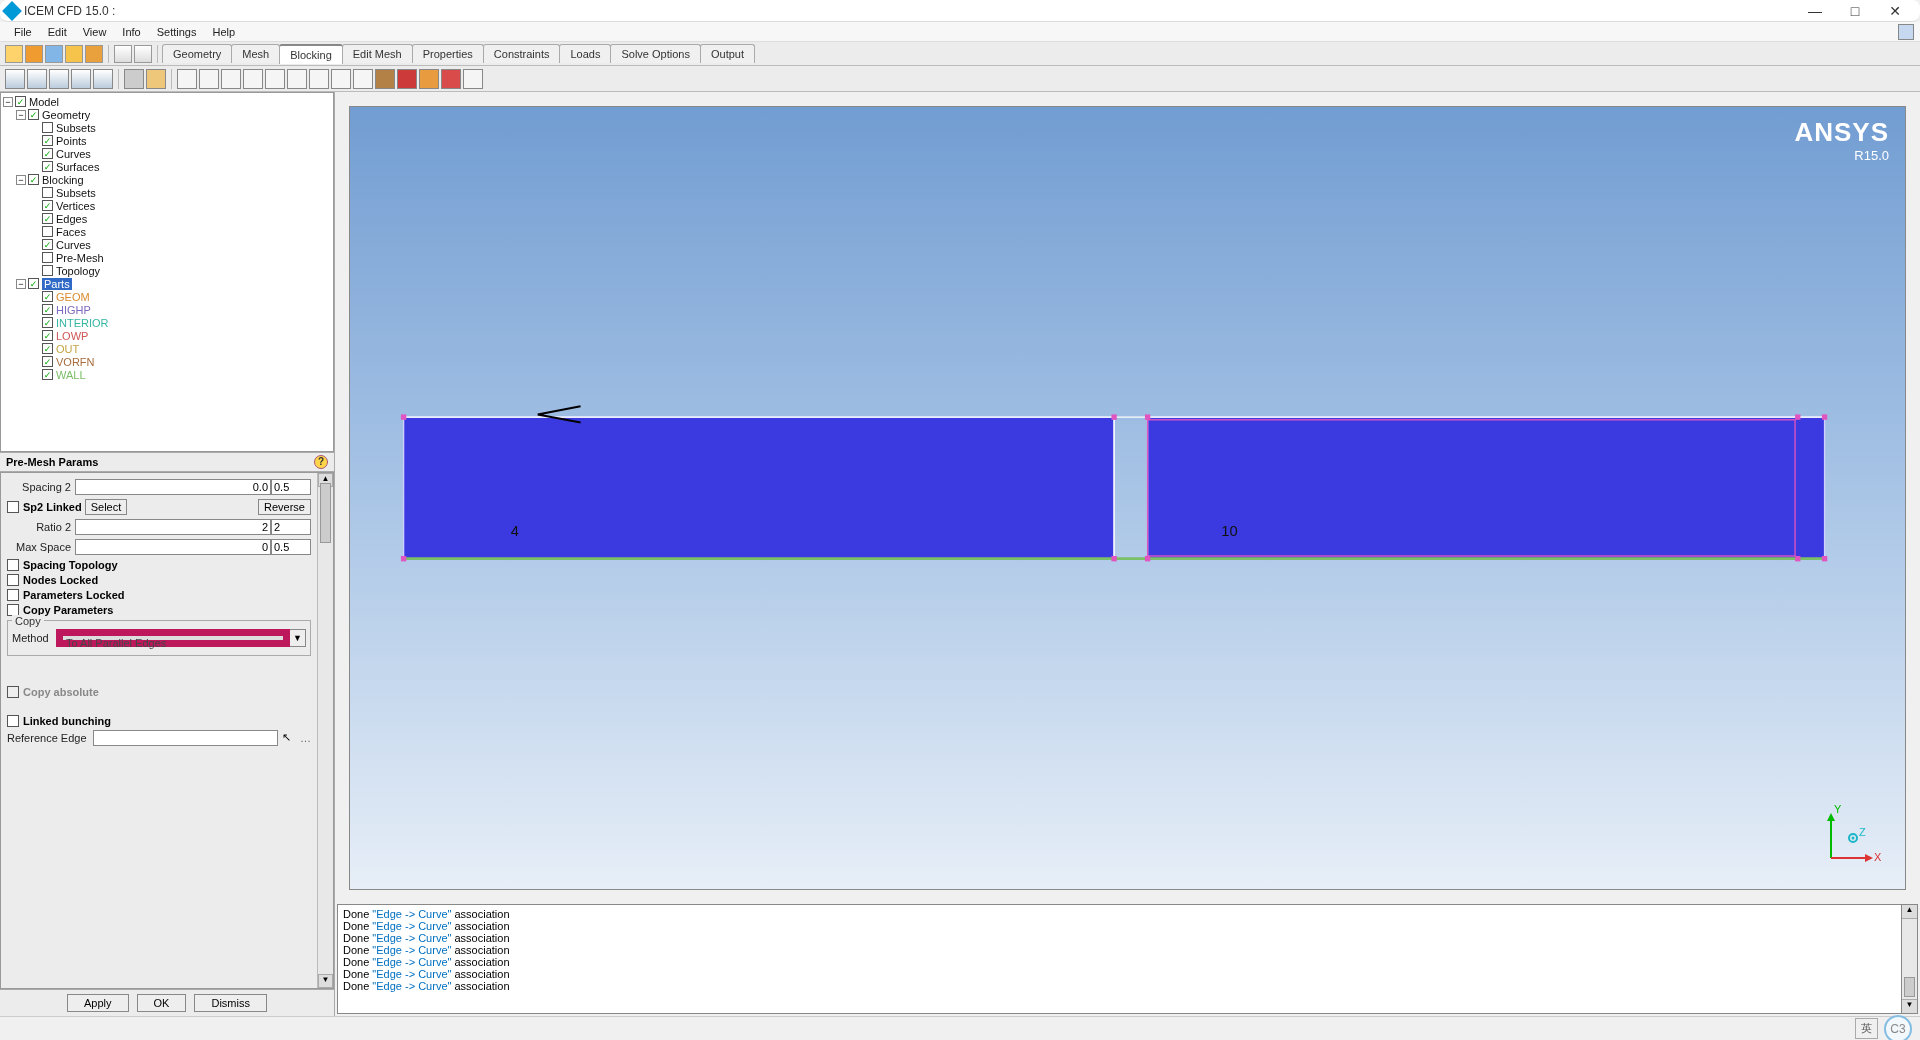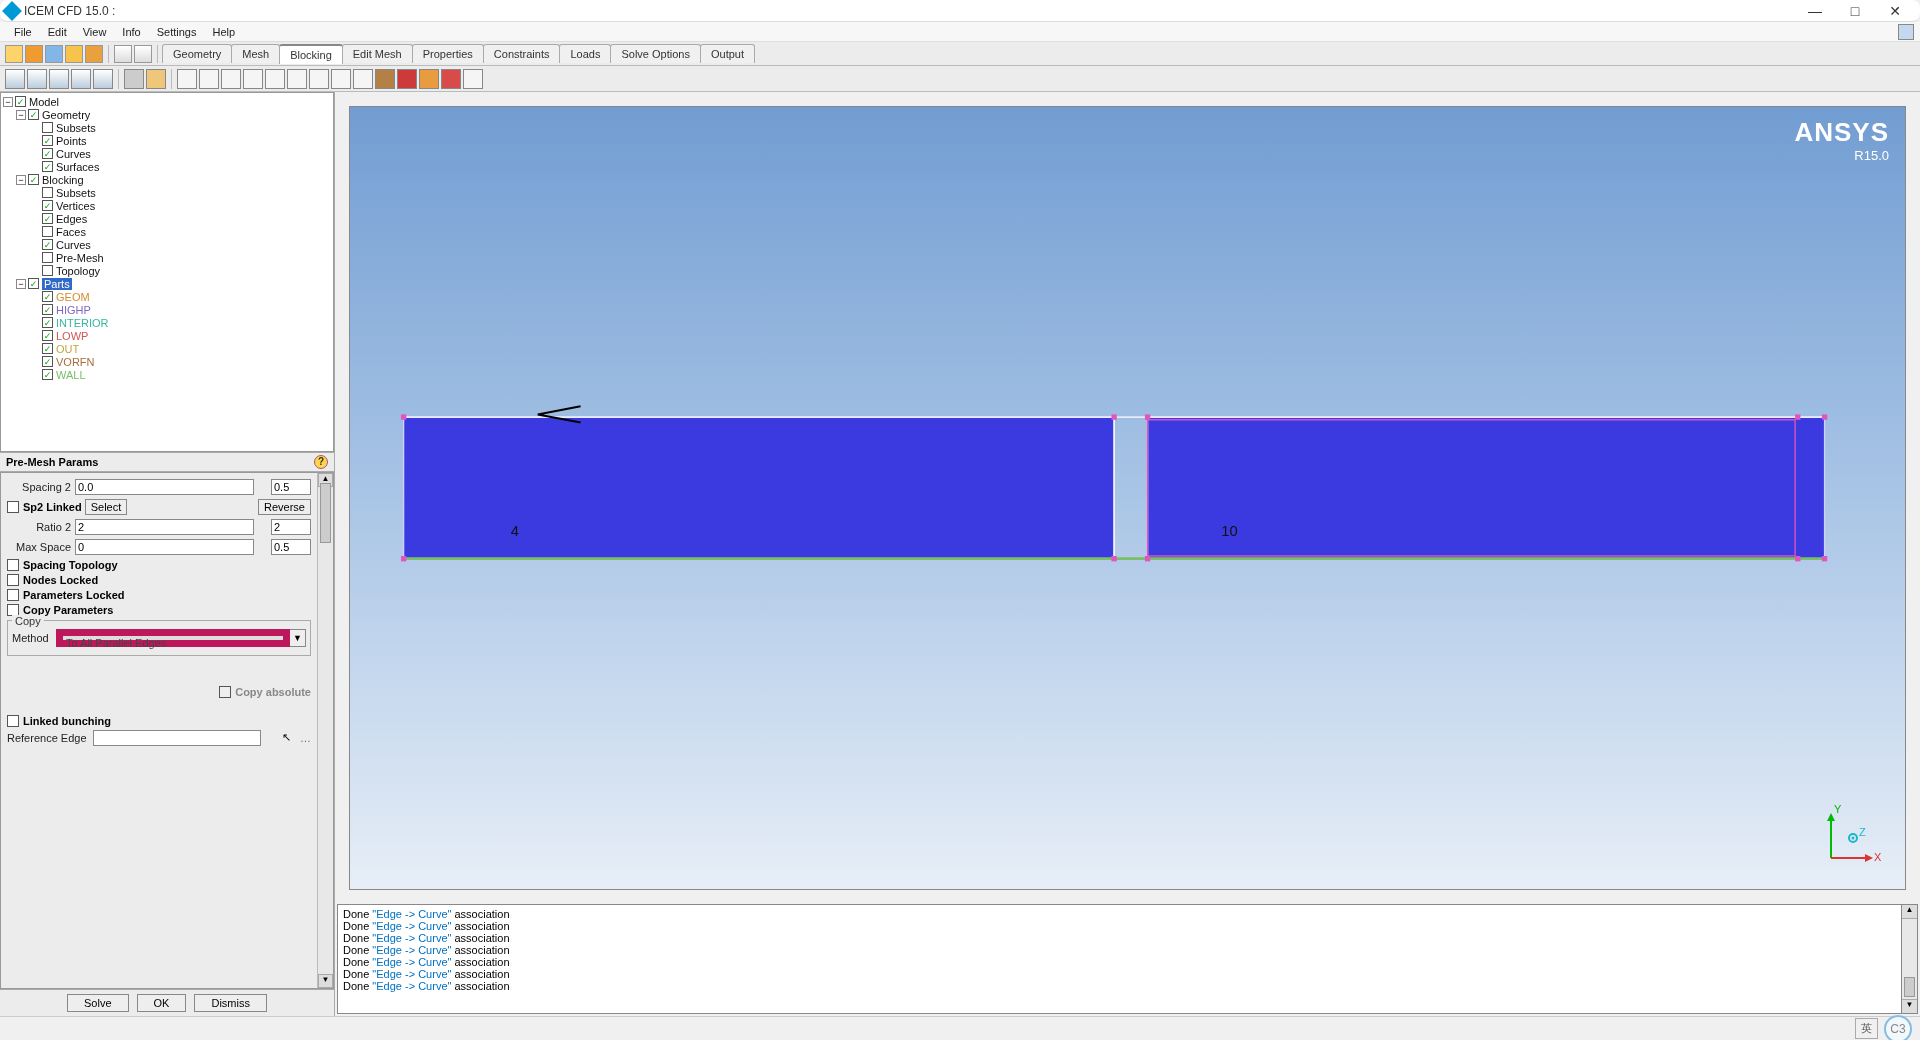--- a/index.html
+++ b/index.html
@@ -51,26 +51,26 @@
 .params-inner { position: absolute; top: 0; left: 0; right: 16px; bottom: 0; padding: 6px; overflow: hidden; }
 .params-scroll { position: absolute; right: 0; top: 0; width: 16px; bottom: 0; background: #e8e8e8; border-left: 1px solid #bbb; }
 .params-scroll .thumb { position: absolute; left: 2px; right: 2px; top: 10px; height: 60px; background: #ccc; border: 1px solid #999; }
 .params-scroll .arrow { position: absolute; left: 0; right: 0; height: 14px; background: #ddd; border: 1px solid #aaa; text-align: center; font-size: 8px; }
 .params-scroll .arrow.up { top: 0; }
 .params-scroll .arrow.down { bottom: 0; }
 
 .prow { display: flex; align-items: center; margin-bottom: 4px; }
 .prow label { width: 64px; text-align: right; margin-right: 4px; color: #222; }
 .prow input[type=text] { border: 1px solid #888; background: #fff; height: 16px; padding: 0 2px; font-size: 11px; }
-.prow input.big { flex: 1; margin-right: 17px; }
+.prow input.big { flex: 1; margin-right: 0; text-align: right; }
 .prow input.small { width: 40px; }
 .prow .btn-inline { border: 1px solid #888; background: #eee; padding: 1px 5px; margin-left: 3px; }
 .ck { display: flex; align-items: center; margin-bottom: 3px; font-weight: bold; }
 .ck .box { width: 12px; height: 12px; border: 1px solid #555; background: #fff; margin-right: 4px; }
-.ck.disabled { color: #888; justify-content: flex-end; }
+.ck.disabled { color: #888; }
 .ck.disabled .box { background: #eee; }
 
 .fieldset { border: 1px solid #aaa; margin-top: 4px; padding: 4px; }
 .fieldset .legend { position: relative; top: -10px; background: #ececec; padding: 0 3px; color: #333; display: inline-block; }
 .fieldset .content { margin-top: -8px; }
 .dropdown { display: flex; }
 .dropdown .dd-field { flex: 1; border: 7px solid #be185d; background: #ddd; height: 18px; padding: 1px 3px; color: #444; }
 .dropdown .dd-btn { width: 16px; height: 18px; border: 1px solid #888; border-left: none; background: #eee; text-align: center; font-size: 9px; line-height: 16px; }
 
 .action-row { display: flex; justify-content: center; gap: 8px; padding: 4px; border-top: 1px solid #aaa; background: #ececec; }
@@ -412,21 +412,21 @@
         </div>
       </div>
       <div class="params-scroll">
         <div class="arrow up">▲</div>
         <div class="thumb"></div>
         <div class="arrow down">▼</div>
       </div>
     </div>
 
     <div class="action-row">
-      <button>Solve</button>
+      <button>Apply</button>
       <button>OK</button>
       <button>Dismiss</button>
     </div>
   </div>
 
   <div class="rightpanel">
     <div class="viewport">
       <div class="brand">
         <div class="name">ANSYS</div>
         <div class="ver">R15.0</div>

